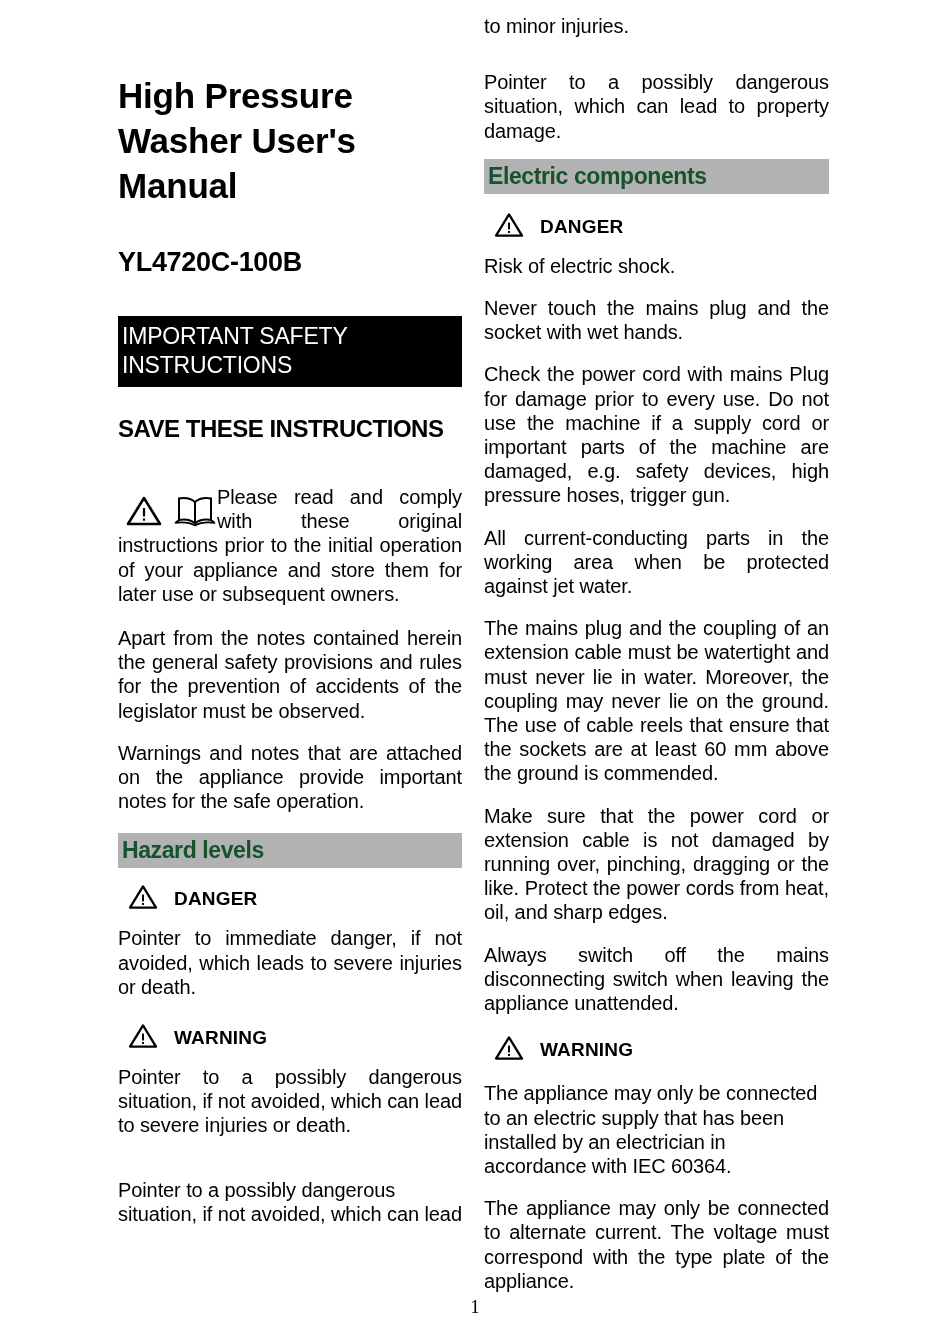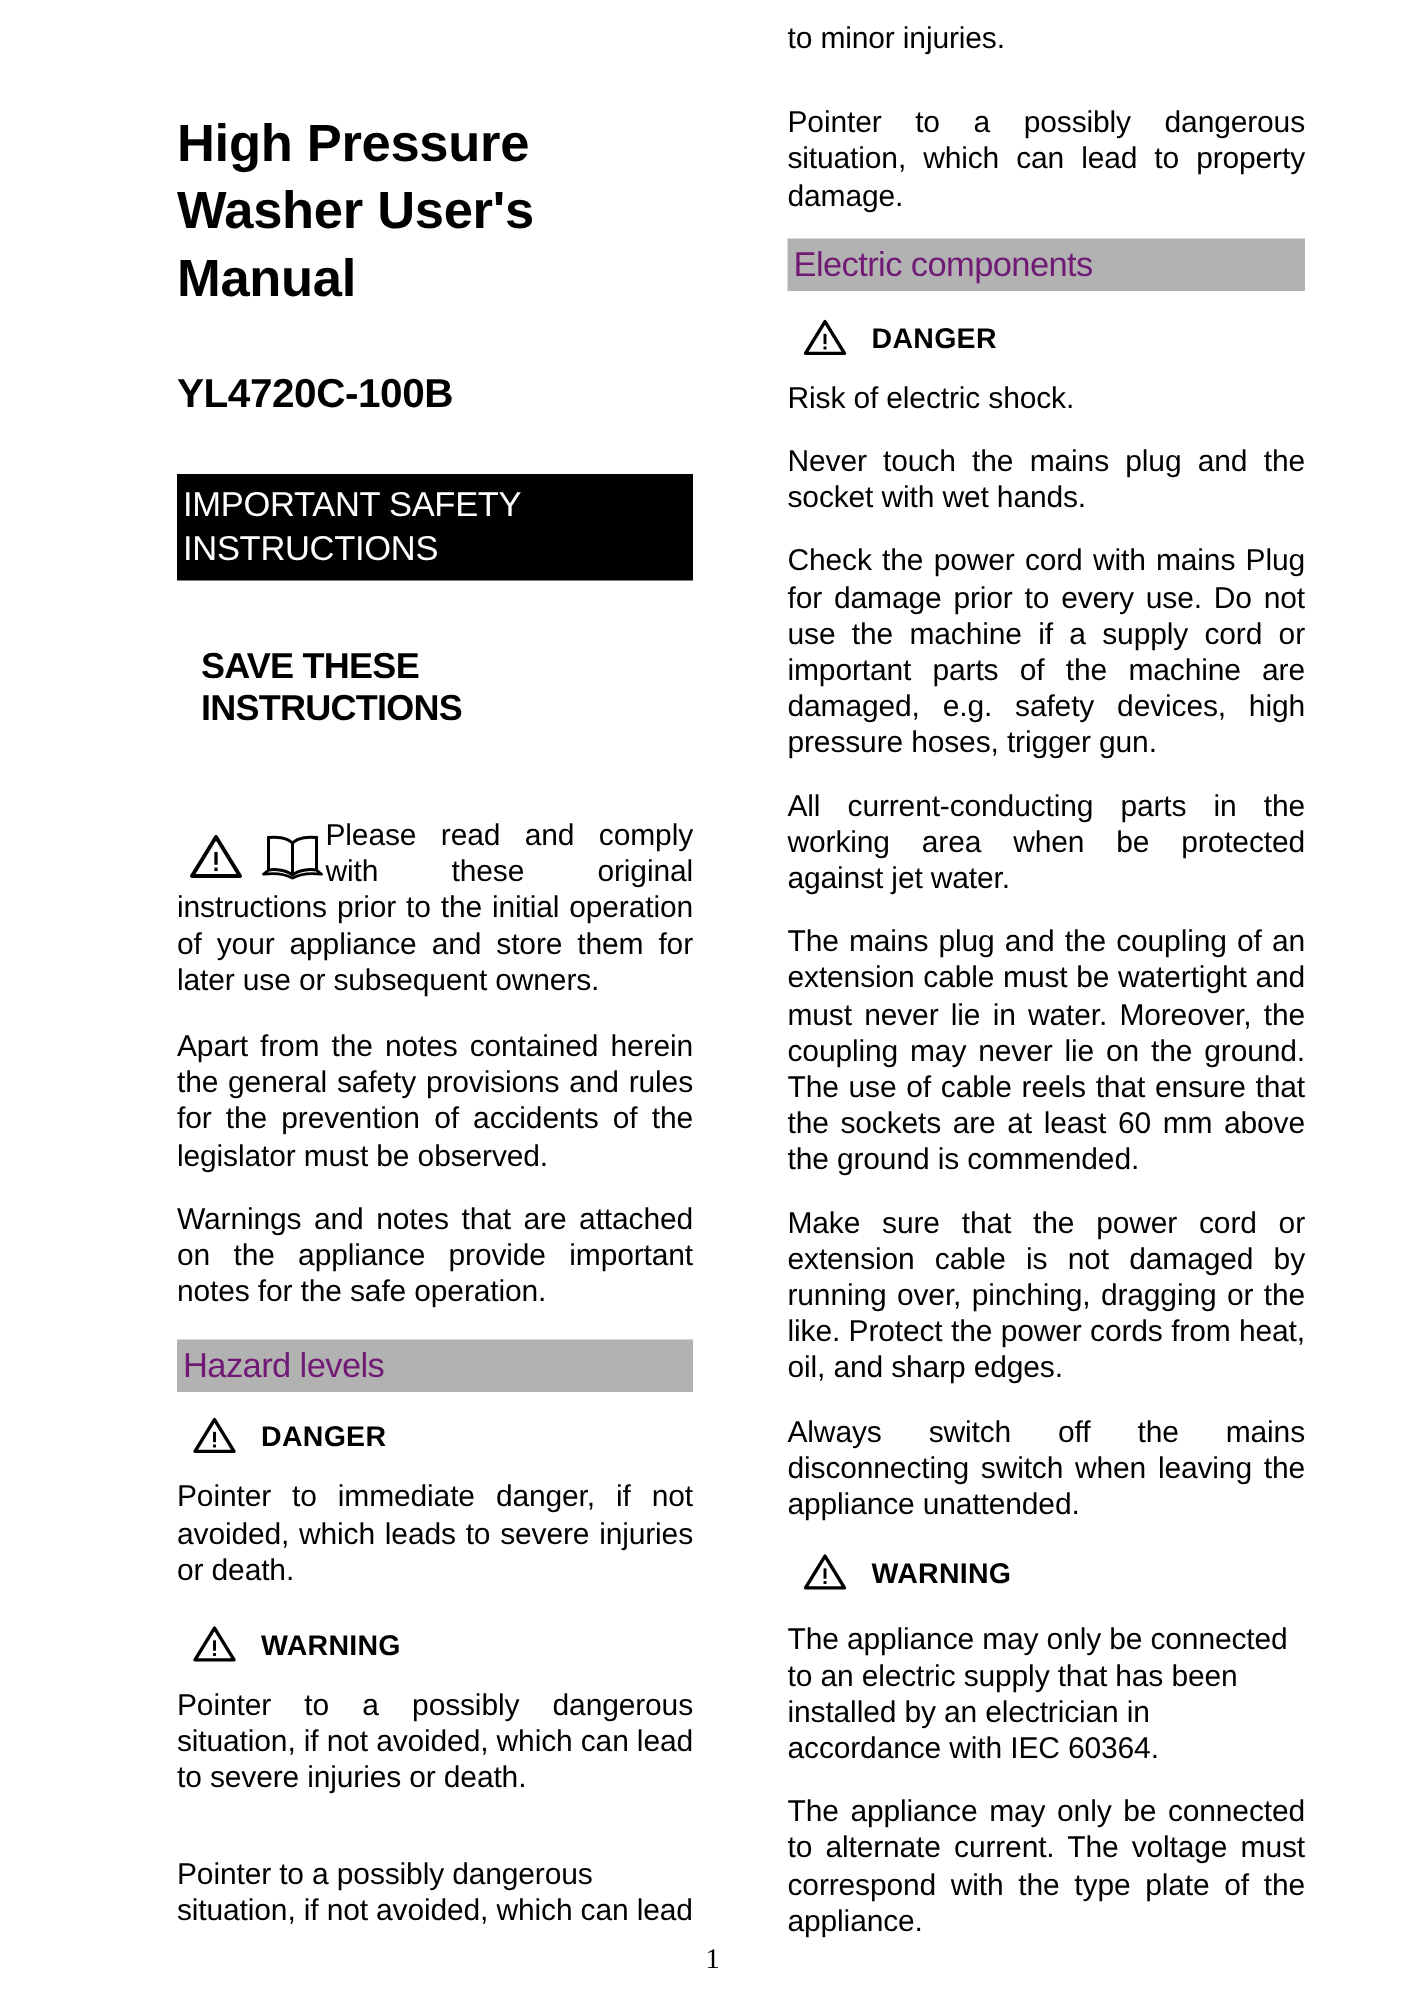--- a/index.html
+++ b/index.html
@@ -24,21 +24,21 @@
   .column {
     position: absolute;
     top: 0;
   }
   .col-left {
     left: 118px;
     width: 344px;
     top: 14px;
   }
   .col-right {
-    left: 525px;
+    left: 484px;
     width: 345px;
     top: 14px;
   }
 
   
   .doc-title {
     font-size: 35px;
     font-weight: bold;
     line-height: 45px;
     letter-spacing: -0.2px;
@@ -60,32 +60,32 @@
     color: #ffffff;
     font-size: 23px;
     font-weight: normal;
     line-height: 29px;
     padding: 6px 4px 7px 4px;
     margin-top: 39px;
     letter-spacing: -0.2px;
   }
   .banner-gray {
     background: #b2b2b2;
-    color: #701a75;
+    color: #14532d;
     font-size: 23px;
-    font-weight: normal;
+    font-weight: bold;
     line-height: 28px;
     padding: 3px 4px 4px 4px;
     letter-spacing: -0.4px;
   }
   .heading-strong {
     font-size: 24px;
     font-weight: bold;
     line-height: 28px;
-    margin: 16px;
+    margin: 0;
     letter-spacing: -0.5px;
   }
 
   
   p.body {
     font-size: 20px;
     line-height: 24.2px;
     margin: 0;
     text-align: justify;
     text-justify: inter-word;

